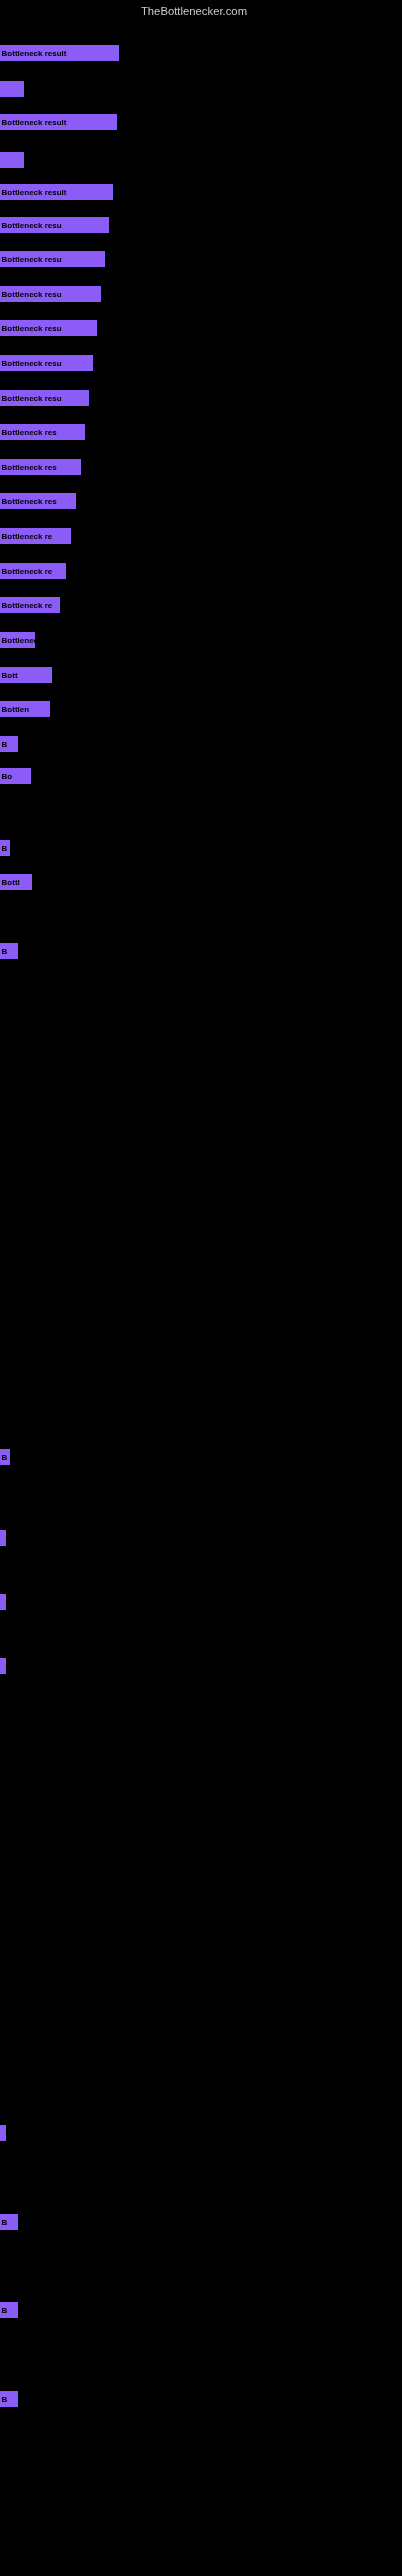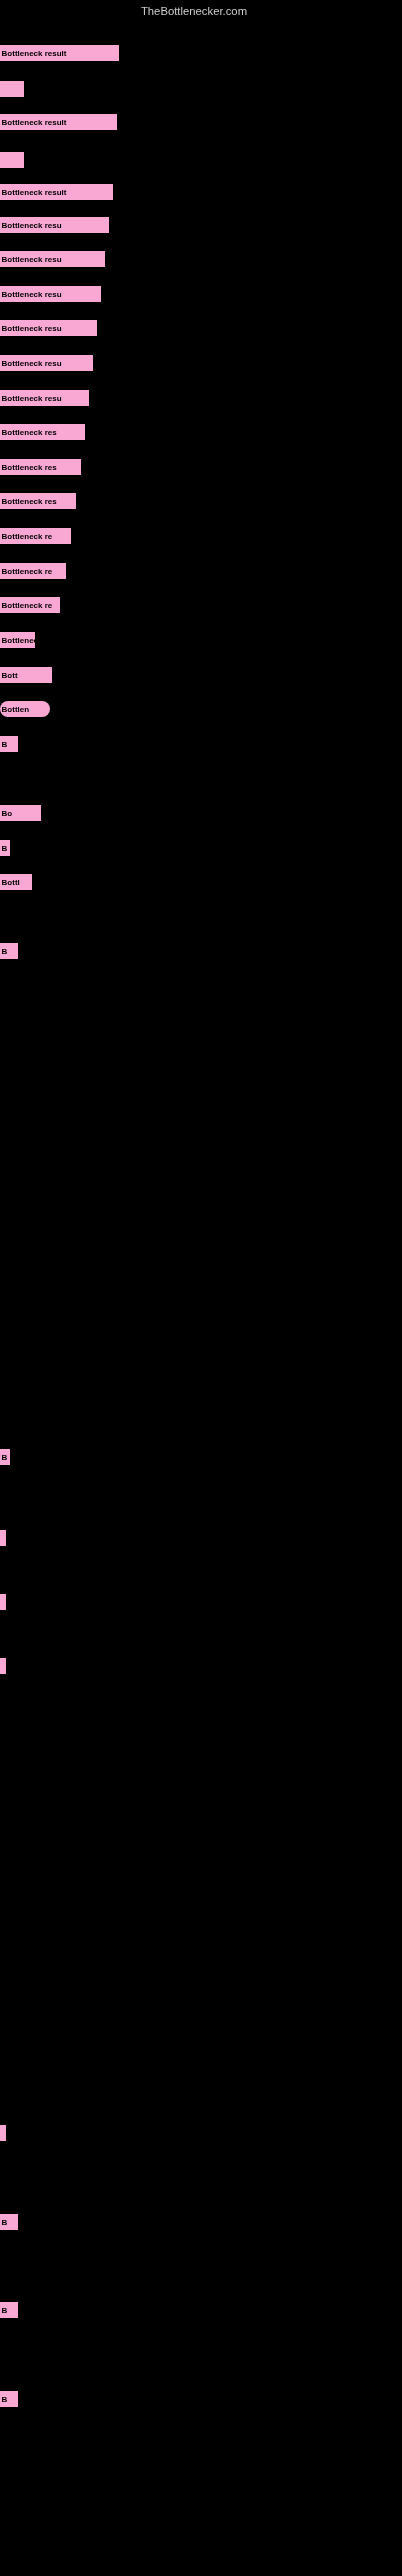--- a/index.html
+++ b/index.html
@@ -20,21 +20,21 @@
       font-size: 11.3px;
       padding: 3.2px 0;
       position: absolute;
       top: 1.6px;
       left: 0;
       right: 15px;
     }
     .bottleneck-bar {
       position: absolute;
       left: 0;
-      background-color: #f9a8d4;
+      background-color: #8b5cf6;
       height: 16px;
       display: flex;
       align-items: center;
       padding-left: 1.6px;
       overflow: hidden;
     }
     .bottleneck-bar span {
       color: #000000;
       font-size: 8px;
       font-weight: bold;
@@ -93,27 +93,27 @@
     </div>
     <div class="bottleneck-bar" style="top: 597px; width: 60px;">
       <span>Bottleneck re</span>
     </div>
     <div class="bottleneck-bar" style="top: 632px; width: 35px;">
       <span>Bottlenec</span>
     </div>
     <div class="bottleneck-bar" style="top: 667px; width: 52px;">
       <span>Bott</span>
     </div>
-    <div class="bottleneck-bar" style="top: 701px; width: 50px; border-radius: 8px;">
+    <div class="bottleneck-bar" style="top: 701px; width: 50px;">
       <span>Bottlen</span>
     </div>
     <div class="bottleneck-bar" style="top: 736px; width: 17.7px;">
       <span>B</span>
     </div>
-    <div class="bottleneck-bar" style="top: 805px; width: 41px;">
+    <div class="bottleneck-bar" style="top: 768px; width: 31px;">
       <span>Bo</span>
     </div>
     <div class="bottleneck-bar" style="top: 840px; width: 9.7px;">
       <span>B</span>
     </div>
     <div class="bottleneck-bar" style="top: 874px; width: 32px; text-align: center;">
       <span>Bottl</span>
     </div>
     <div class="bottleneck-bar" style="top: 943px; width: 17.7px;">
       <span>B</span>

